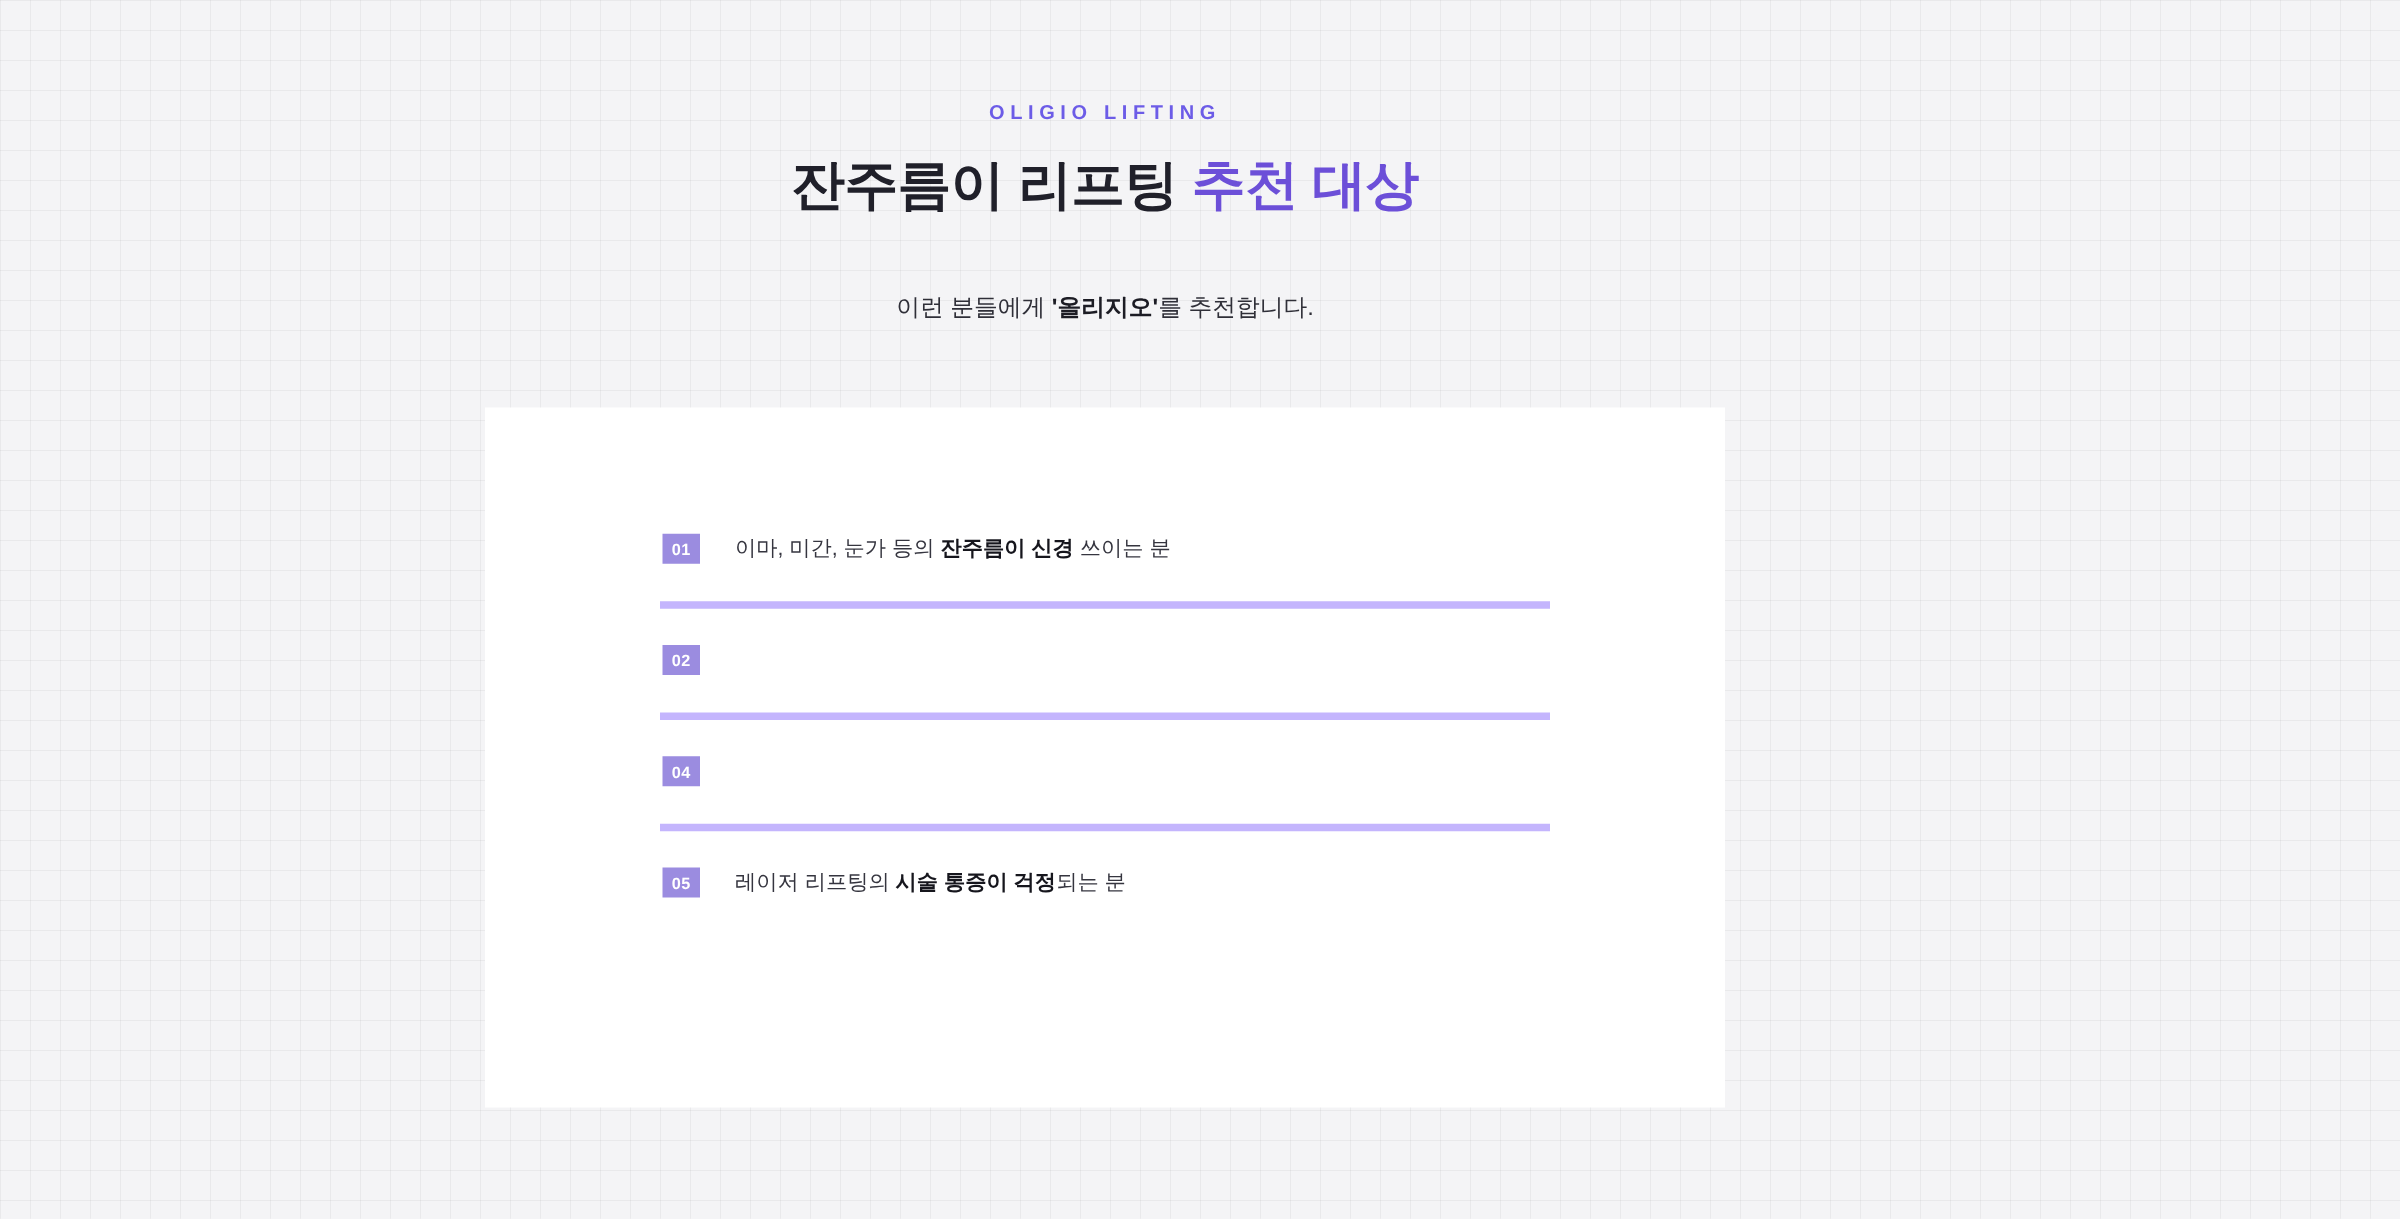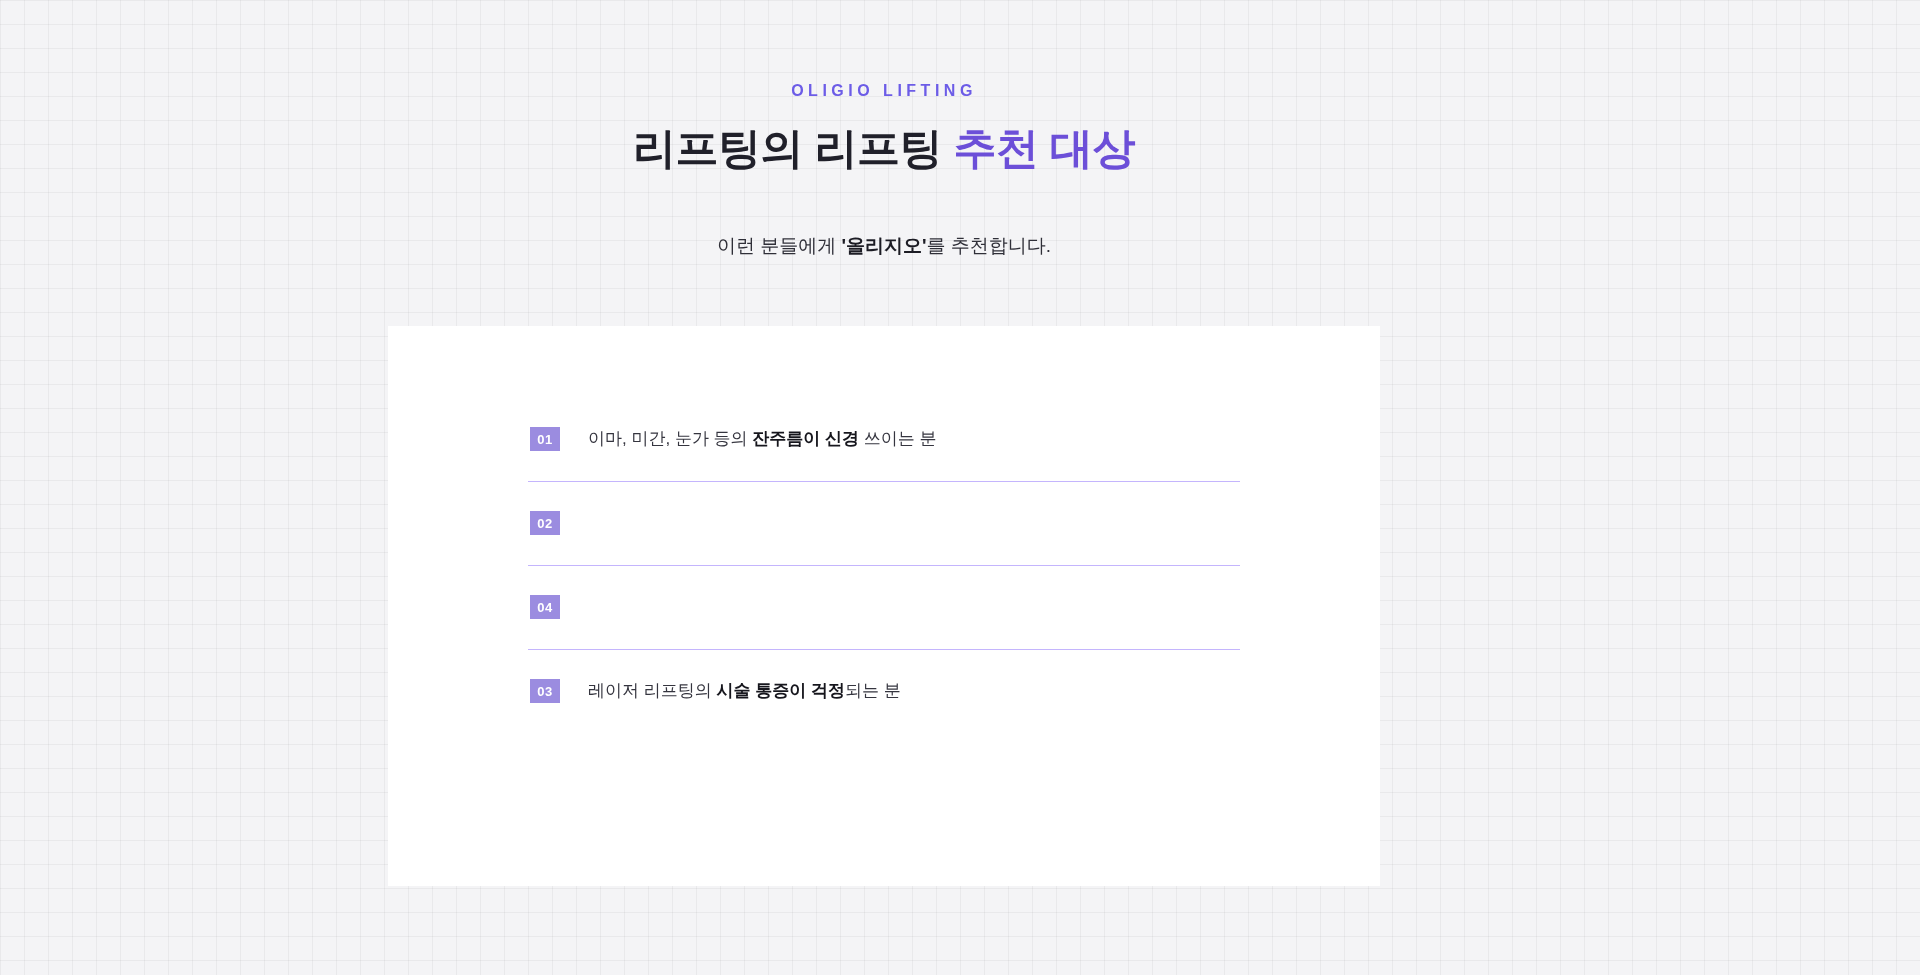--- a/index.html
+++ b/index.html
@@ -76,21 +76,21 @@
   .list {
     display: flex;
     flex-direction: column;
     width: 100%;
   }
 
   .row {
     display: flex;
     align-items: center;
     height: 83px;
-    border-bottom: 1px solid #c4b5fd;
+    border-bottom: 6px solid #c4b5fd;
     padding-left: 2px;
   }
   .row:last-child {
     border-bottom: none;
   }
 
   .num {
     flex: 0 0 auto;
     width: 30px;
     height: 24px;
@@ -117,21 +117,21 @@
   }
 </style>
 </head>
 <body>
 
 <div class="page">
 
   <div class="eyebrow">OLIGIO LIFTING</div>
 
   <h1 class="headline">
-    <span>리프팅의 리프팅 </span><span class="accent">추천 대상</span>
+    <span>잔주름이 리프팅 </span><span class="accent">추천 대상</span>
   </h1>
 
   <div class="subhead">
     <span>이런 분들에게 </span><b>'올리지오'</b><span>를 추천합니다.</span>
   </div>
 
   <div class="card">
     <div class="list">
 
       <div class="row">
@@ -144,21 +144,21 @@
       <div class="row">
         <span class="num">02</span>
       </div>
 
 
       <div class="row">
         <span class="num">04</span>
       </div>
 
       <div class="row">
-        <span class="num">03</span>
+        <span class="num">05</span>
         <span class="row-text">
           <span>레이저 리프팅의 </span><b>시술 통증이 걱정</b><span>되는 분</span>
         </span>
       </div>
 
     </div>
   </div>
 
 </div>
 

